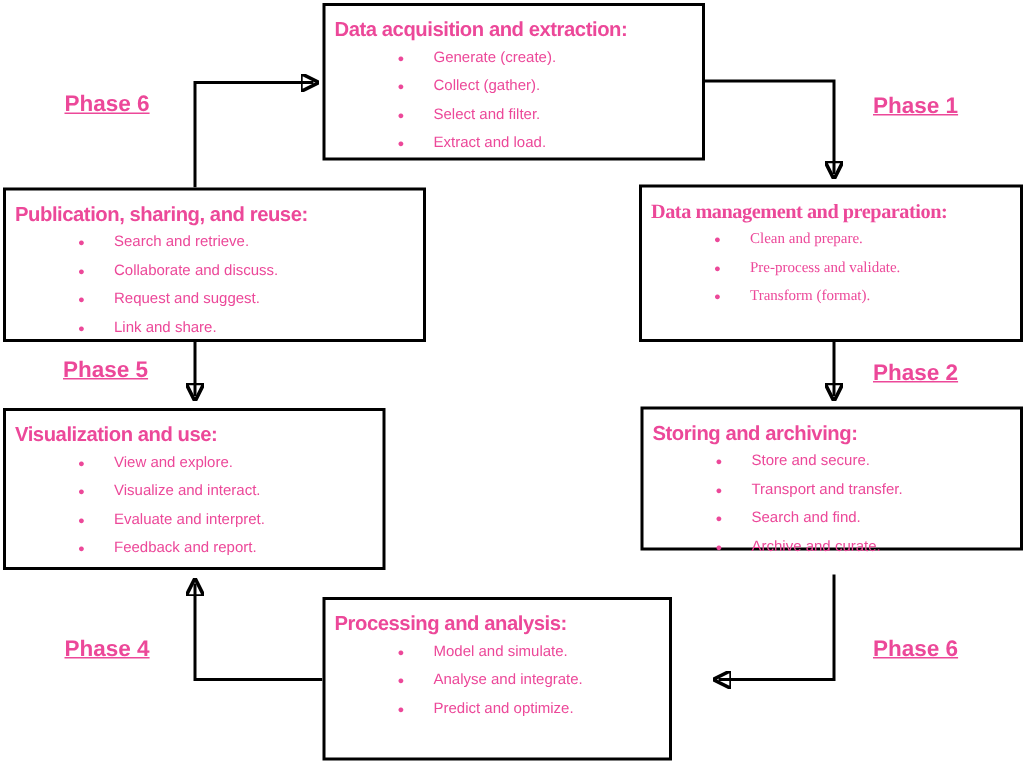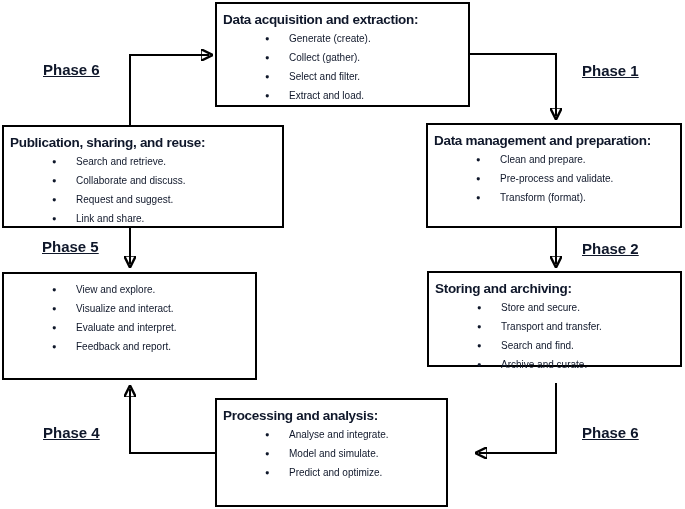--- a/index.html
+++ b/index.html
@@ -1,21 +1,21 @@
 <!DOCTYPE html>
 <html><head>
 <meta charset="utf-8">
 <style>
   html, body { margin: 0; padding: 0; background: #ffffff; }
   .canvas {
     position: relative;
     width: 685px;
     height: 509px;
     background: #ffffff;
-    color: #0f172a;
+    color: #ec4899;
     font-family: "Liberation Sans", sans-serif;
     overflow: hidden;
   }
   .arrows { position: absolute; left: 0; top: 0; width: 685px; height: 509px; }
   .arrows path { stroke: #000000; stroke-width: 2; fill: none; }
   .box {
     position: absolute;
     box-sizing: border-box;
     border: 2px solid #000000;
     background: #ffffff;
@@ -45,21 +45,21 @@
   .phase {
     position: absolute;
     font-weight: bold;
     font-size: 15px;
     line-height: 18px;
     white-space: nowrap;
     text-decoration: underline;
   }
   
   #box-acquisition   { left: 215px; top: 2px;   width: 255px; height: 105px; }
-  #box-management    { left: 426px; top: 123px; width: 256px; height: 105px; }
+  #box-management    { left: 426px; top: 123px; width: 256px; height: 105px; font-family: Liberation Serif, serif; }
   #box-storing       { left: 427px; top: 271px; width: 255px; height: 96px; }
   #box-processing    { left: 215px; top: 398px; width: 233px; height: 109px; }
   #box-visualization { left: 2px;   top: 272px; width: 255px; height: 108px; }
   #box-publication   { left: 2px;   top: 125px; width: 282px; height: 103px; }
   
   #phase-1 { left: 582px; top: 62px; }
   #phase-2 { left: 582px; top: 240px; }
   #phase-3 { left: 582px; top: 424px; }
   #phase-4 { left: 43px;  top: 424px; }
   #phase-5 { left: 42px;  top: 238px; }
@@ -109,27 +109,28 @@
       <li>Store and secure.</li>
       <li>Transport and transfer.</li>
       <li>Search and find.</li>
       <li>Archive and curate.</li>
     </ul>
   </div>
 
   <div class="box" id="box-processing">
     <div class="box-title">Processing and analysis:</div>
     <ul>
+      <li>Model and simulate.</li>
       <li>Analyse and integrate.</li>
-      <li>Model and simulate.</li>
       <li>Predict and optimize.</li>
     </ul>
   </div>
 
   <div class="box" id="box-visualization">
+    <div class="box-title">Visualization and use:</div>
     <ul>
       <li>View and explore.</li>
       <li>Visualize and interact.</li>
       <li>Evaluate and interpret.</li>
       <li>Feedback and report.</li>
     </ul>
   </div>
 
   <div class="box" id="box-publication">
     <div class="box-title">Publication, sharing, and reuse:</div>

